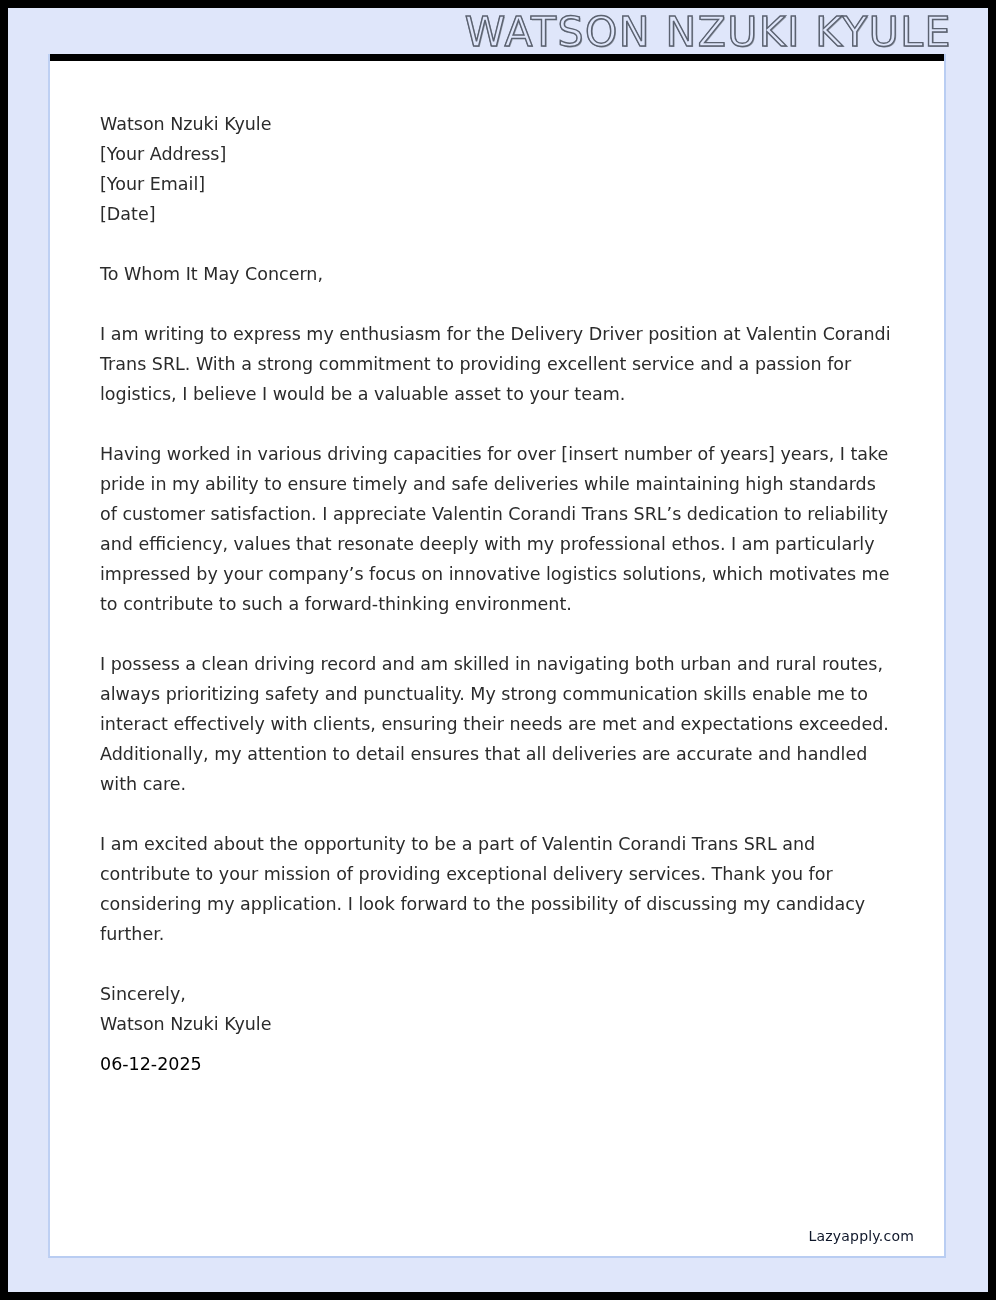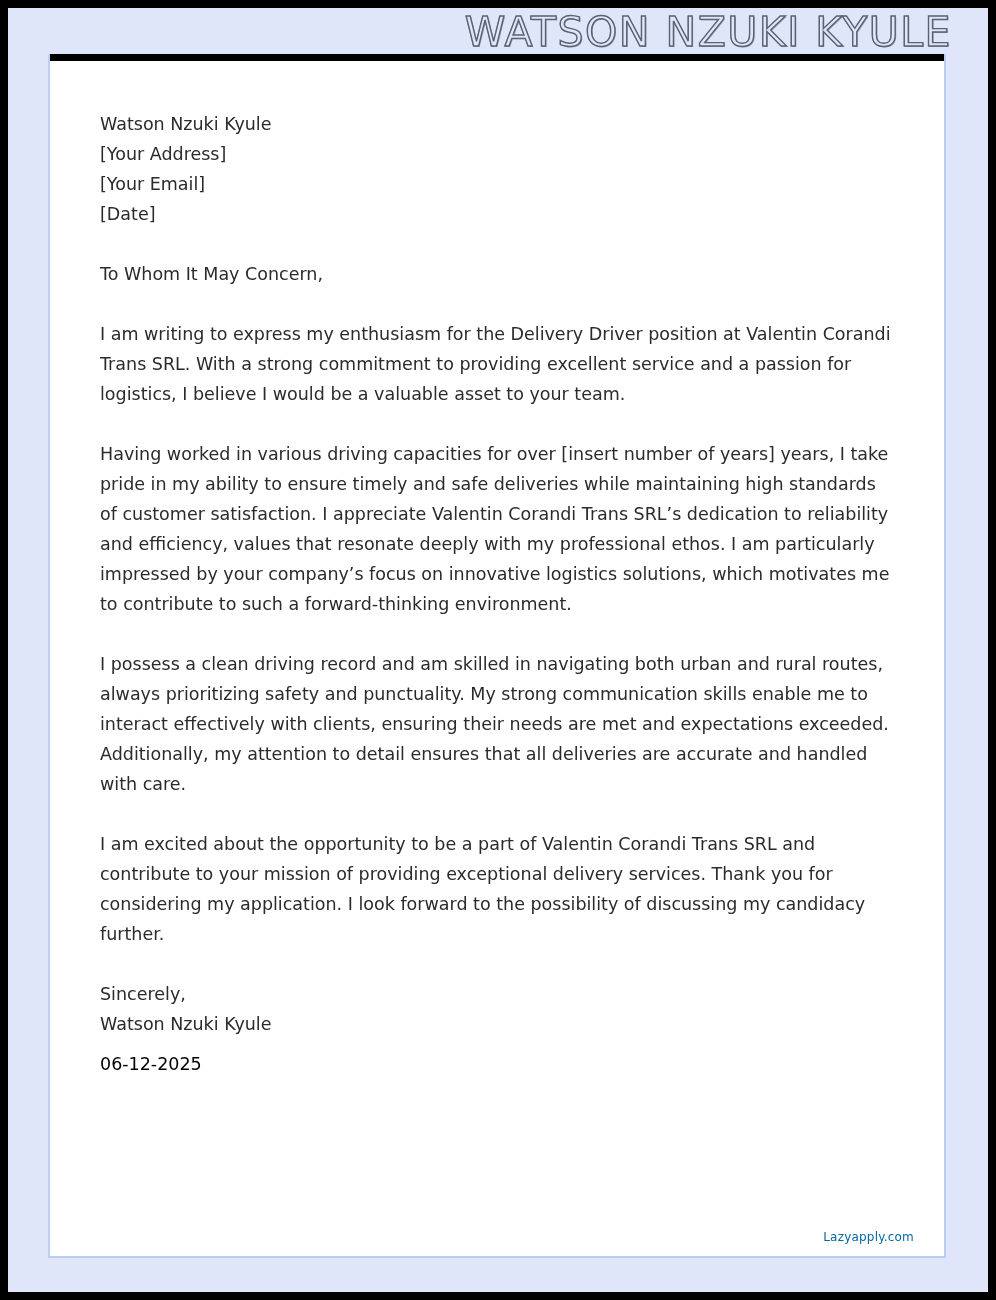--- a/index.html
+++ b/index.html
@@ -119,22 +119,22 @@
     display: block;
     margin-top: 10px;
     color: #000000;
   }
 
   .footer-mark {
     position: absolute;
     right: 30px;
     bottom: 12px;
     font-family: "DejaVu Sans", "Liberation Sans", sans-serif;
-    font-size: 12px;
-    color: #0369a1;
+    font-size: 14px;
+    color: #0f172a;
     letter-spacing: 0.2px;
   }
 </style>
 </head>
 <body>
 
 <div class="doc-frame">
 
   <div class="header-band">
     <div class="header-name">WATSON NZUKI KYULE</div>

